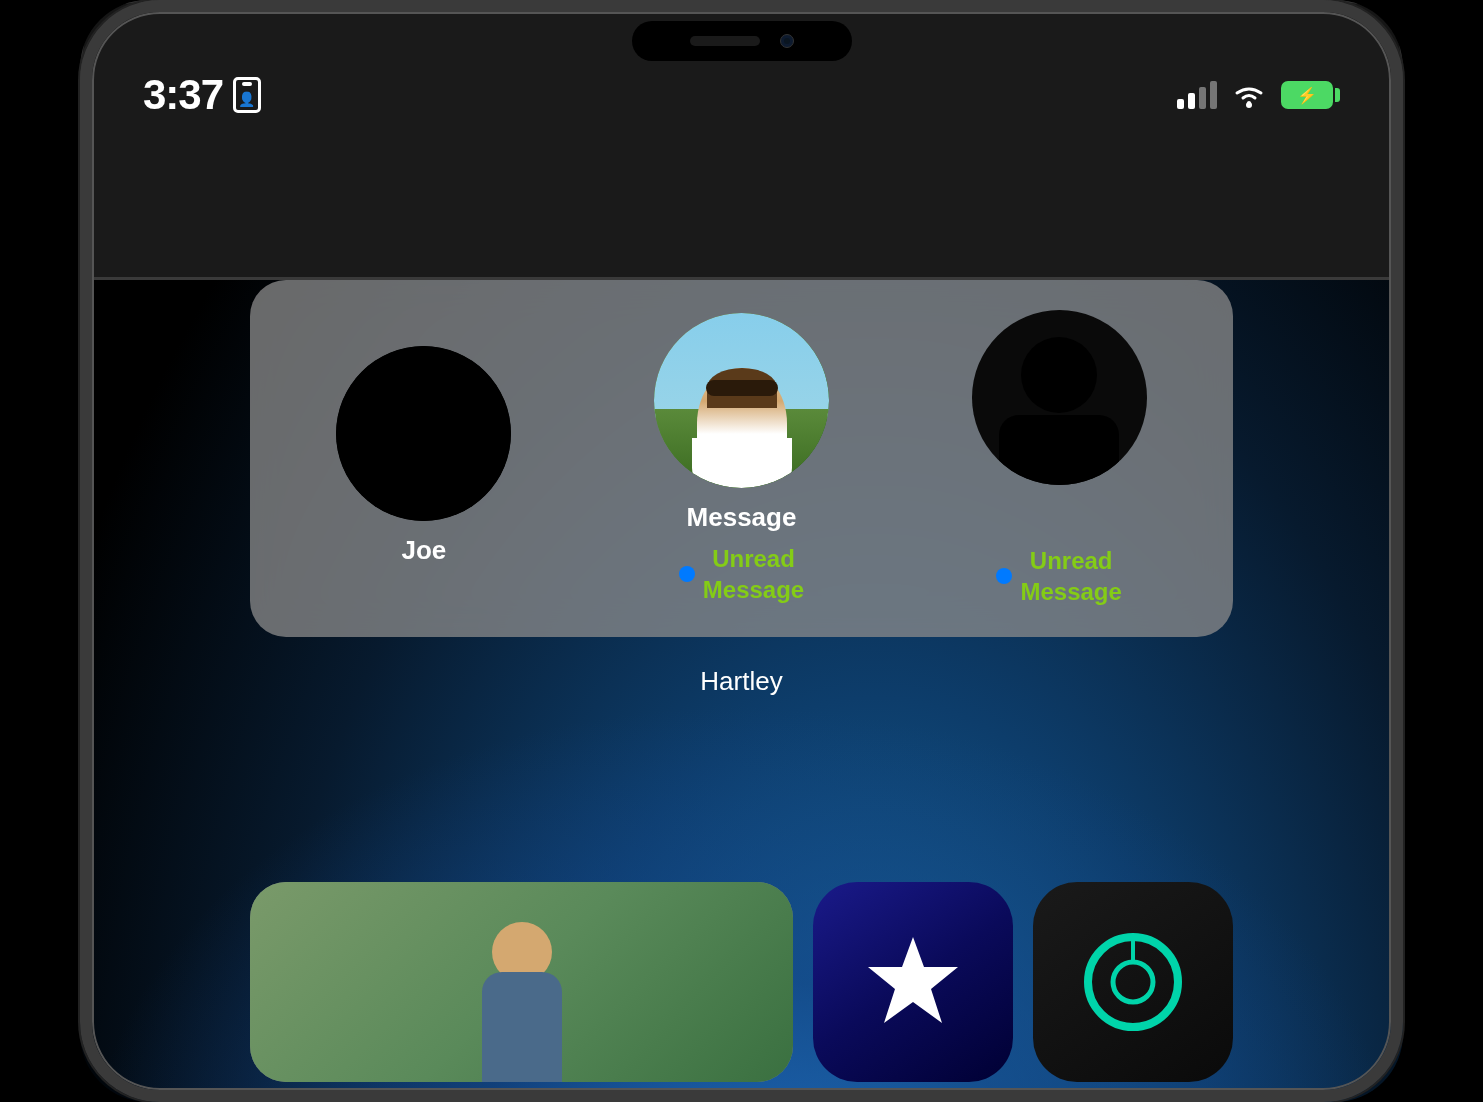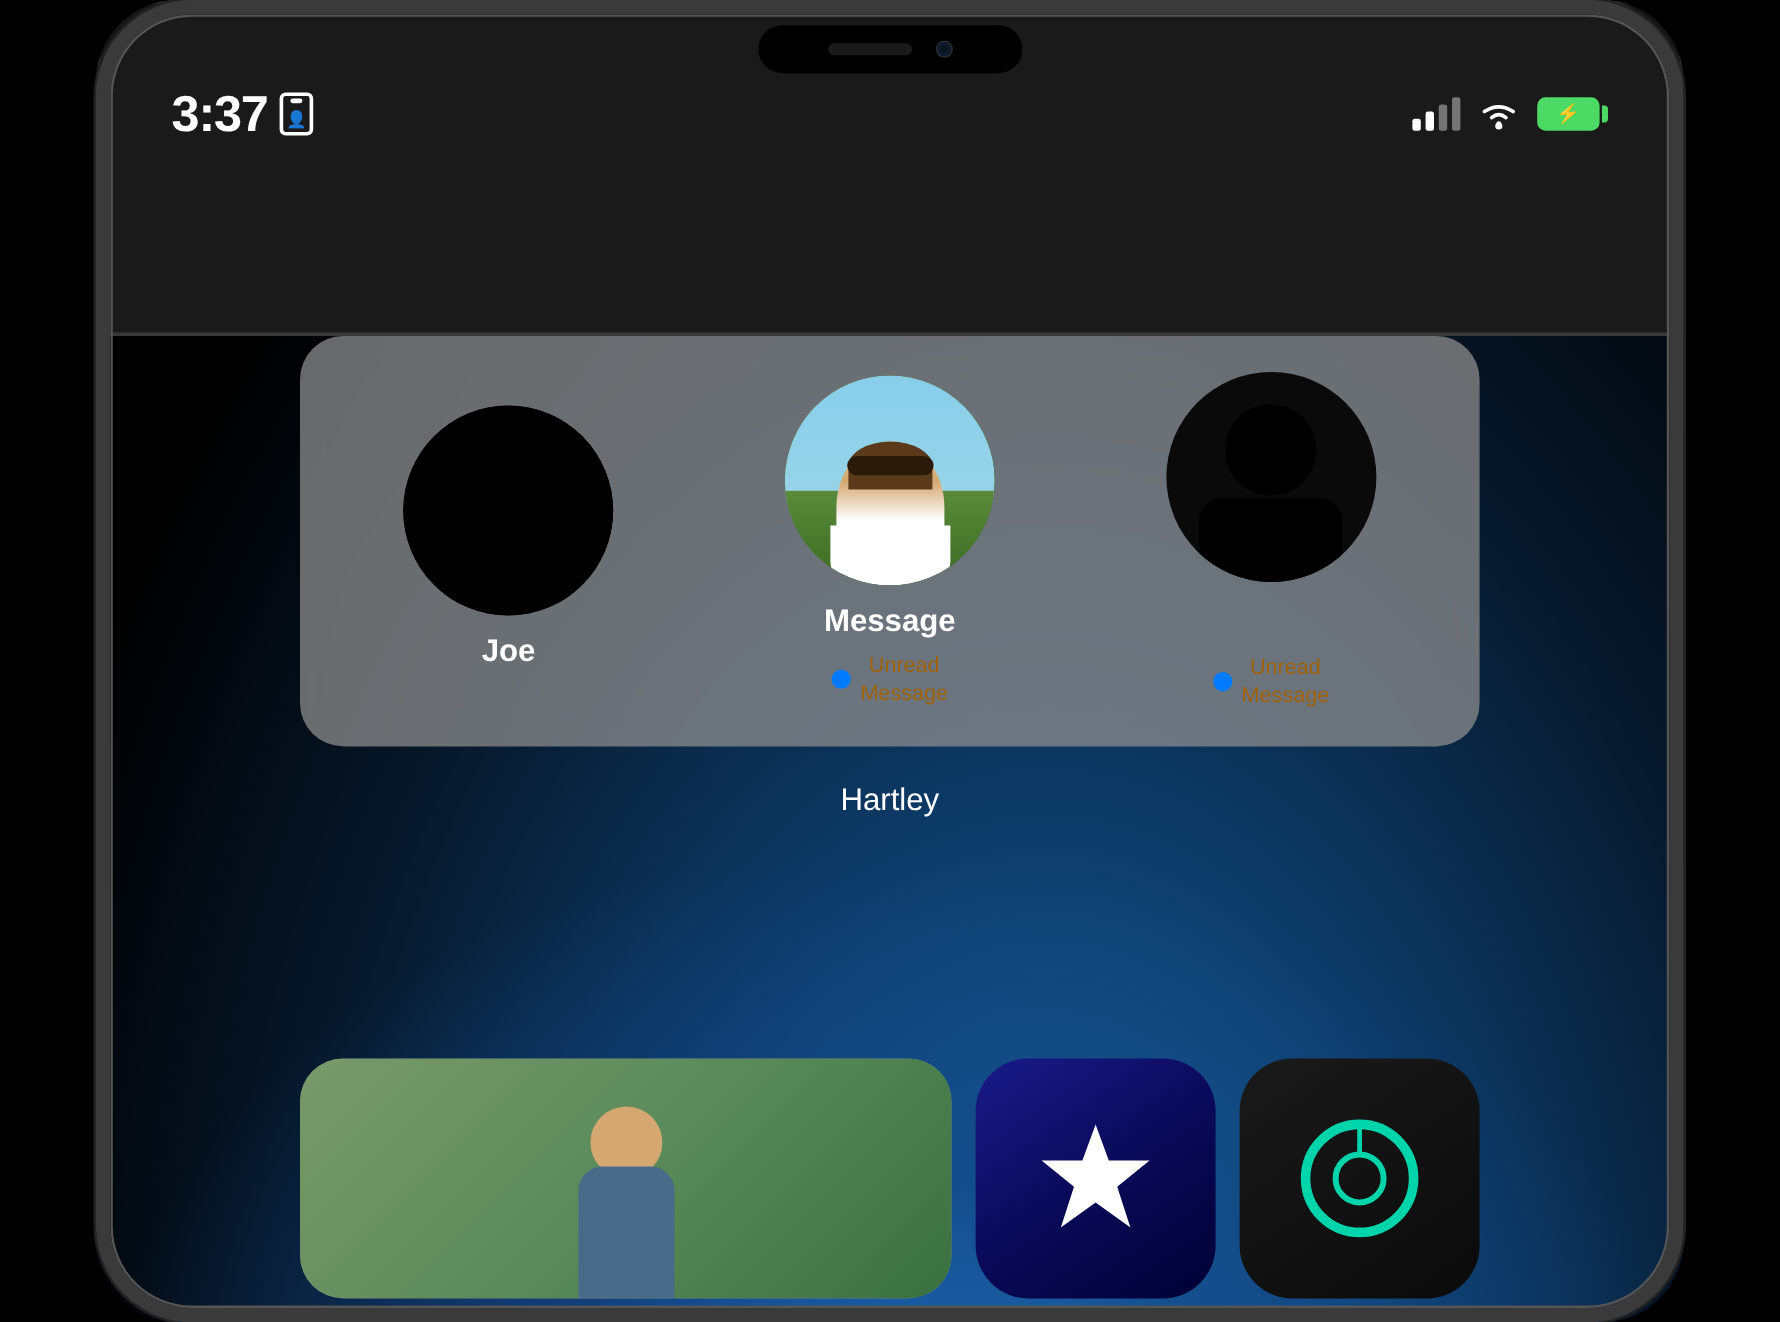--- a/index.html
+++ b/index.html
@@ -280,23 +280,23 @@
 
     .unread-dot {
       width: 16px;
       height: 16px;
       border-radius: 50%;
       background: #007aff;
       flex-shrink: 0;
     }
 
     .unread-text {
-      font-size: 18px;
-      font-weight: 400;
-      color: #a16207;
+      font-size: 24px;
+      font-weight: 700;
+      color: #84cc16;
       text-align: center;
       line-height: 1.3;
     }
 
     
     .contacts-label {
       position: absolute;
       bottom: -60px;
       left: 50%;
       transform: translateX(-50%);

